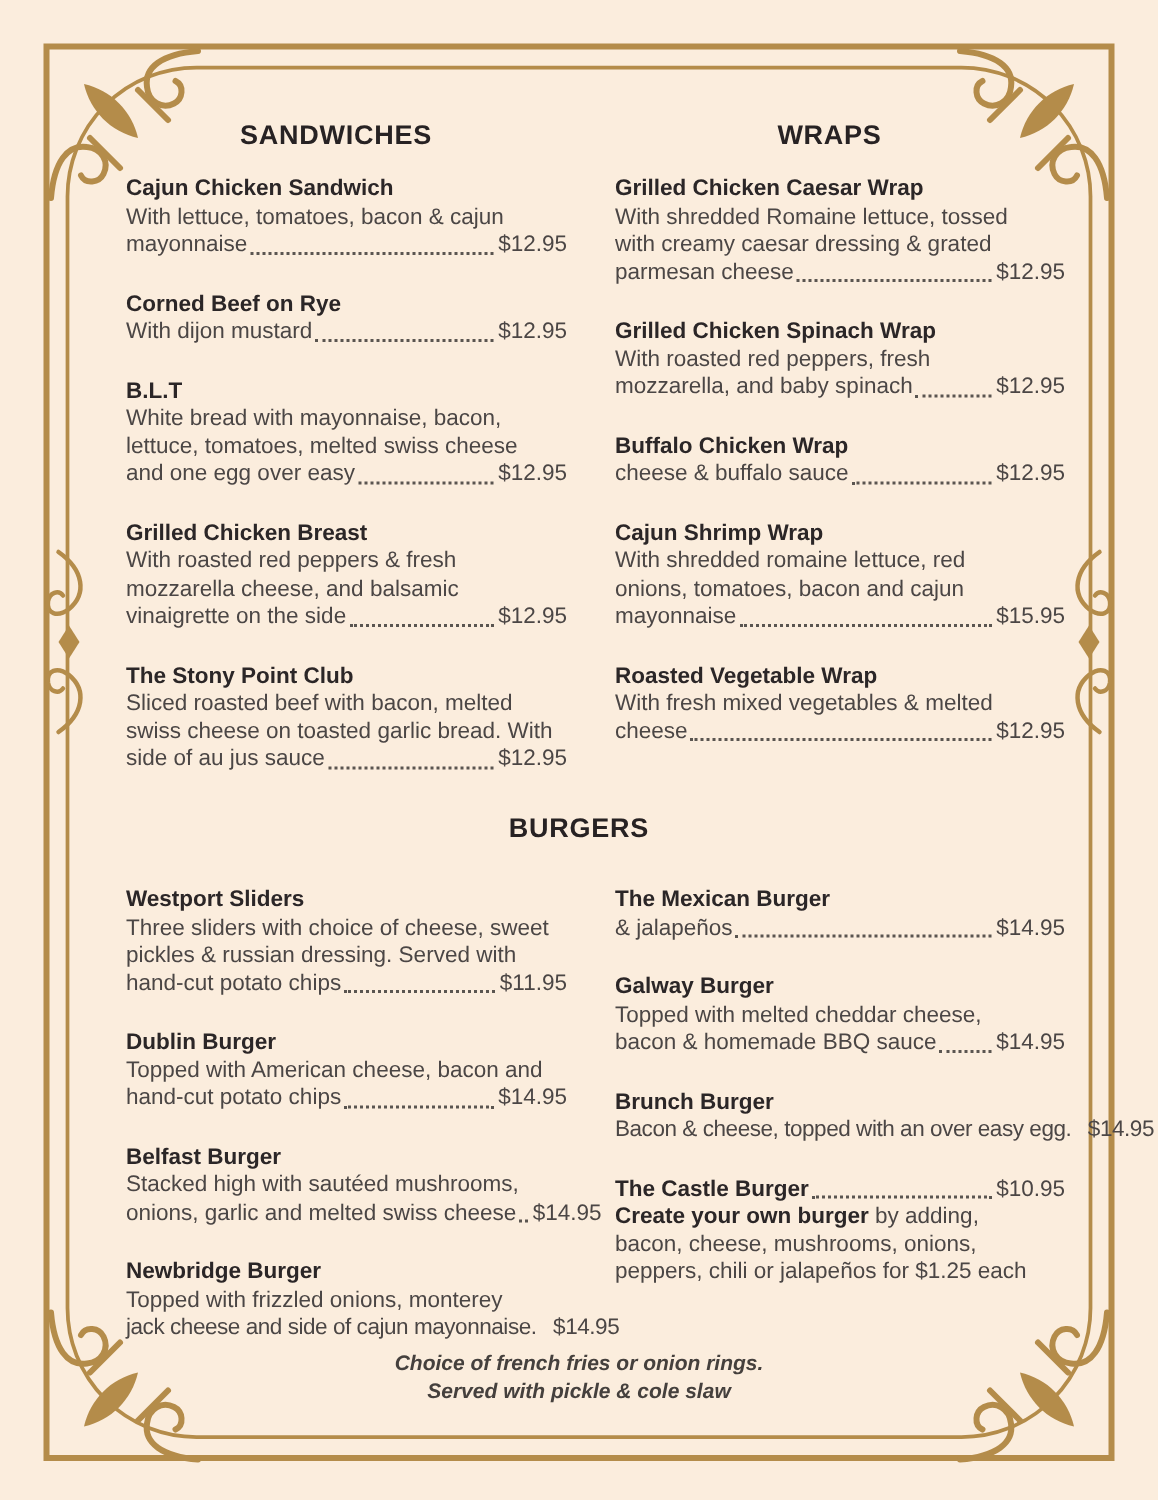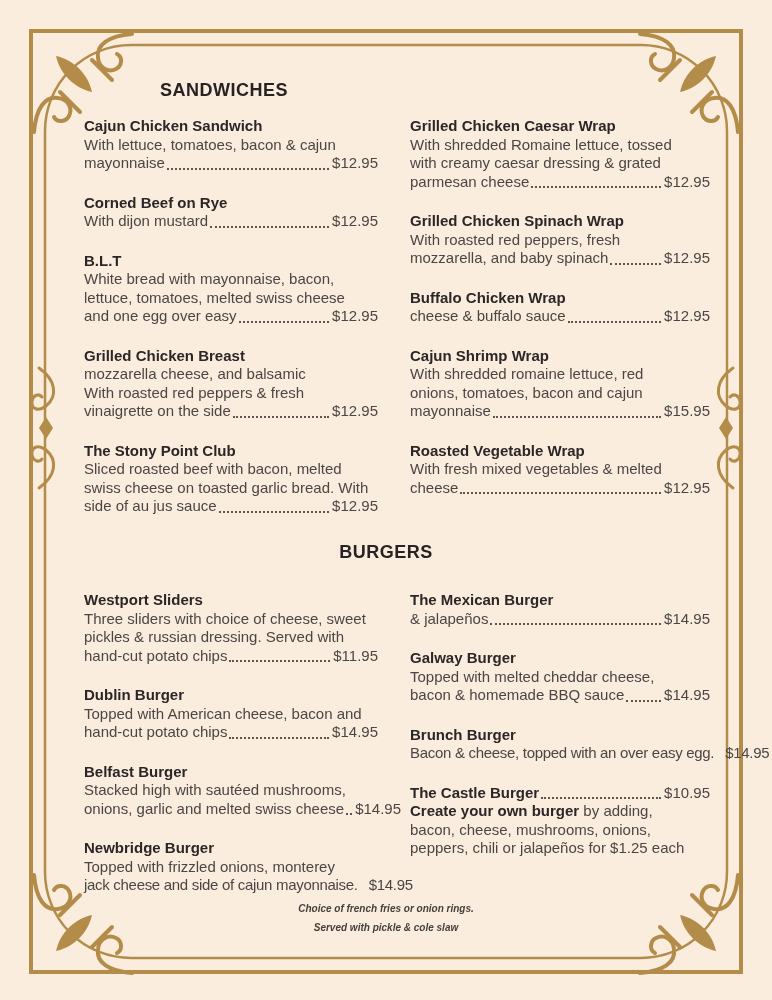--- a/index.html
+++ b/index.html
@@ -31,21 +31,21 @@
   .leader{
     flex:1;min-width:6px;margin:0 3px 3px 2px;
     border-bottom:2px dotted #5a5550;align-self:flex-end;
   }
   .leader.none{border-bottom:none;}
   .price{color:var(--body);font-weight:400;text-align:center;}
   .condensed{font-size:15px;letter-spacing:-0.3px;}
   .bold{font-weight:700;color:var(--title);}
   .footer{
     position:absolute;left:0;top:899px;width:772px;text-align:center;
-    font-style:italic;font-weight:700;font-size:10px;line-height:19px;color:#45403d;
+    font-style:italic;font-weight:700;font-size:14px;line-height:19px;color:#45403d;
   }
 </style>
 </head>
 <body>
 
 <div class="page">
 
   <svg class="frame" width="772" height="1000" viewBox="0 0 772 1000" aria-hidden="true">
     <defs>
       <g id="cnr" style="stroke:var(--gold,#b48c4a);fill:none;stroke-linecap:round;">
@@ -67,20 +67,21 @@
     </g>
     <use href="#cnr"></use>
     <use href="#cnr" transform="translate(772,0) scale(-1,1)"></use>
     <use href="#cnr" transform="translate(0,1007) scale(1,-1)"></use>
     <use href="#cnr" transform="translate(772,1007) scale(-1,-1)"></use>
     <use href="#mid"></use>
     <use href="#mid" transform="translate(772,0) scale(-1,1)"></use>
   </svg>
 
   <div class="heading" id="h-sandwiches">SANDWICHES</div>
+  <div class="heading" id="h-wraps">WRAPS</div>
   <div class="heading" id="h-burgers">BURGERS</div>
 
   <div class="col" id="col-sandwiches">
     <div class="item">
       <div class="item-name">Cajun Chicken Sandwich</div>
       <div>With lettuce, tomatoes, bacon &amp; cajun</div>
       <div class="pl">
         <span>mayonnaise</span>
         <span class="leader"></span>
         <span class="price">$12.95</span>
@@ -99,22 +100,22 @@
       <div>White bread with mayonnaise, bacon,</div>
       <div>lettuce, tomatoes, melted swiss cheese</div>
       <div class="pl">
         <span>and one egg over easy</span>
         <span class="leader"></span>
         <span class="price">$12.95</span>
       </div>
     </div>
     <div class="item">
       <div class="item-name">Grilled Chicken Breast</div>
+      <div>With roasted red peppers &amp; fresh</div>
       <div>mozzarella cheese, and balsamic</div>
-      <div>With roasted red peppers &amp; fresh</div>
       <div class="pl">
         <span>vinaigrette on the side</span>
         <span class="leader"></span>
         <span class="price">$12.95</span>
       </div>
     </div>
     <div class="item">
       <div class="item-name">The Stony Point Club</div>
       <div>Sliced roasted beef with bacon, melted</div>
       <div>swiss cheese on toasted garlic bread. With</div>

